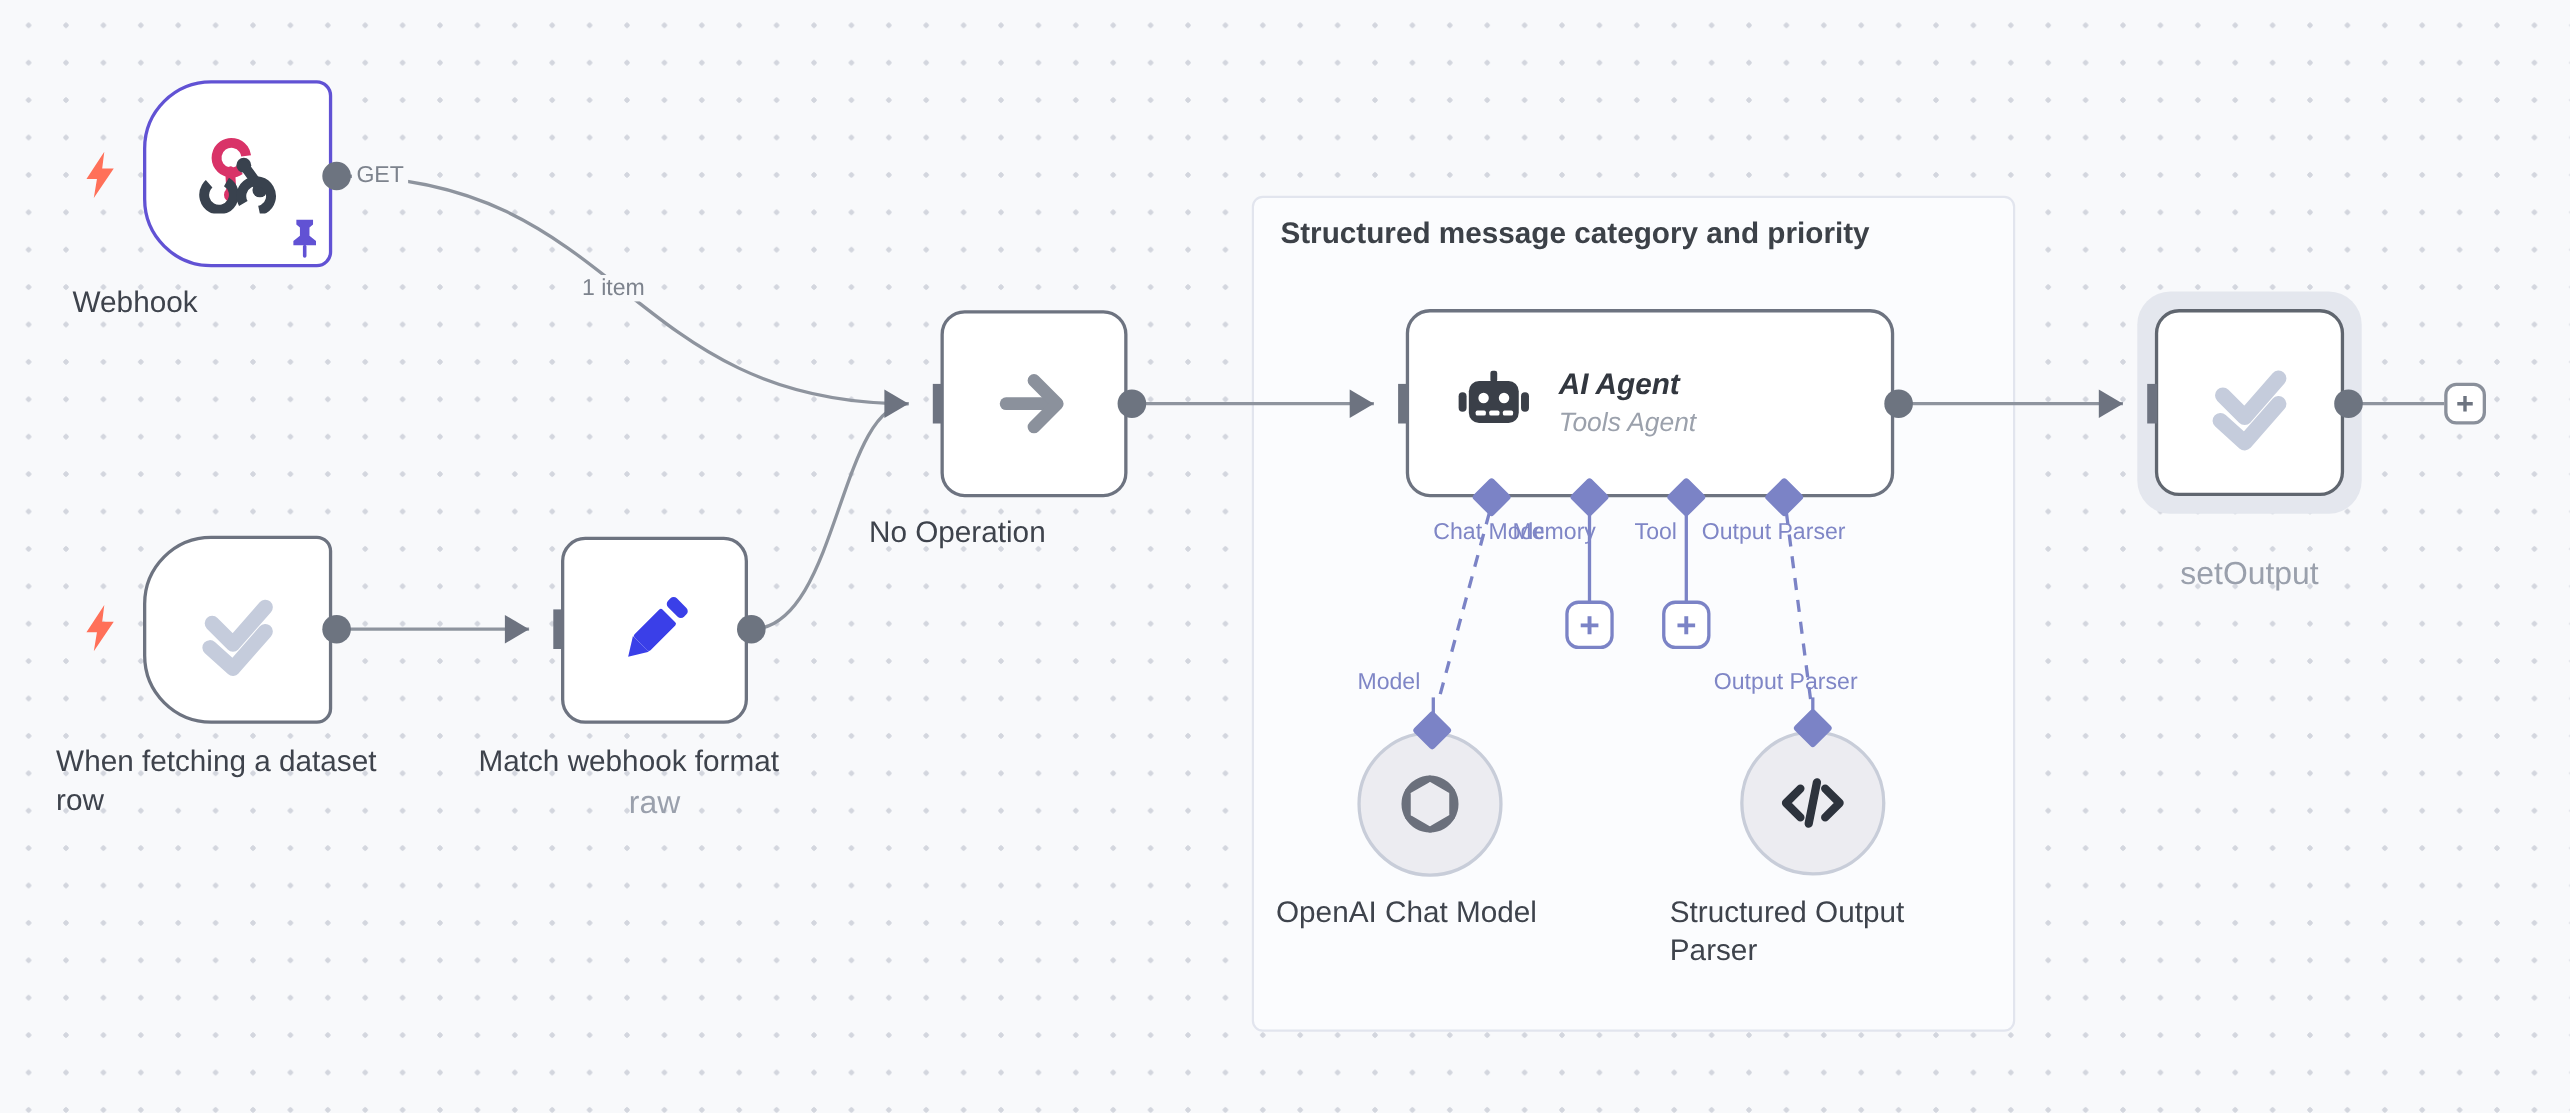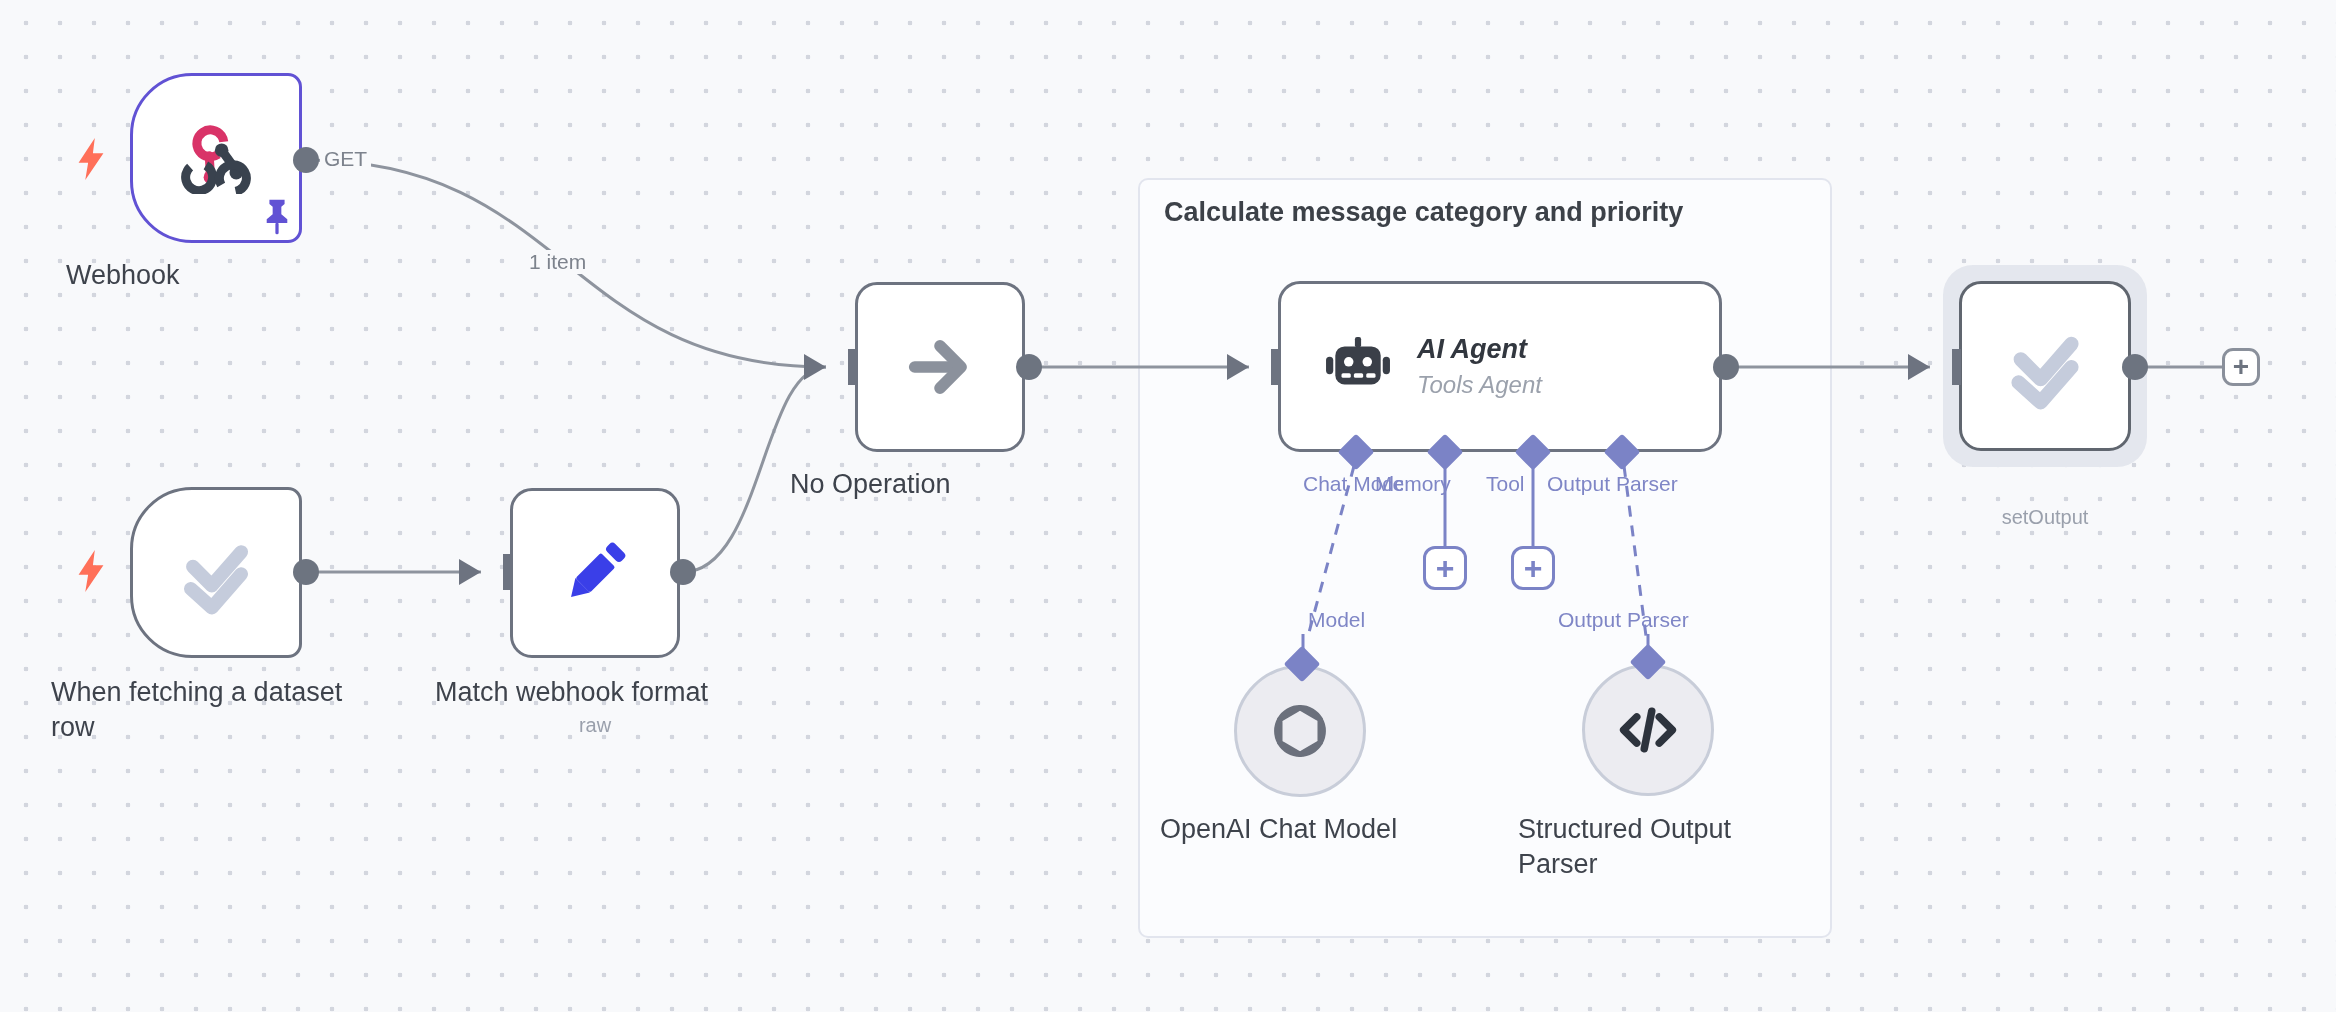--- a/index.html
+++ b/index.html
@@ -45,21 +45,21 @@
   }
   .bolt { position:absolute; z-index:2; }
   .pin { position:absolute; z-index:3; }
 
   
   .node-label {
     position:absolute; text-align:left; font-size:27px; font-weight:500;
     color:#3e434c; z-index:2; line-height:35px;
   }
   .node-sub {
-    position:absolute; text-align:center; font-size:20px; font-weight:400;
+    position:absolute; text-align:center; font-size:29px; font-weight:400;
     color:#9aa0ac; z-index:2;
   }
   .edge-label {
     position:absolute; font-size:21px; color:#7d838d; z-index:3;
     background:#f8f9fb; padding:0 4px; white-space:nowrap;
   }
   .agent-title { font-size:27px; font-weight:600; color:#32373f; }
   .agent-sub { font-size:24px; color:#9ba1ac; margin-top:6px; }
 
   
@@ -100,21 +100,21 @@
     background:#ececf1; border:3px solid #c8cdd9; z-index:2;
     display:flex; align-items:center; justify-content:center;
   }
 </style>
 </head>
 <body>
 
 <div class="canvas">
 
   <div class="group-box">
-    <div class="group-title">Calculate message category and priority</div>
+    <div class="group-title">Structured message category and priority</div>
   </div>
 
   <svg class="overlay" width="2336" height="1012" viewBox="0 0 2336 1012">
     <path class="edge" d="M306 160 C566 160 566 367 826 367"></path>
     <path class="edge" d="M683 572 C762 572 762 367 826 367"></path>
     <path class="edge" d="M306 572 L481 572"></path>
     <path class="edge" d="M1029 367 L1249 367"></path>
     <path class="edge" d="M1726 367 L1930 367"></path>
     <path class="edge" d="M2135 367 L2222 367"></path>
     <path class="ai-line" d="M1445 462 L1445 548"></path>
@@ -216,21 +216,21 @@
   <div class="port-label" style="left:1375px;top:472px;width:140px">Memory</div>
   <div class="port-label" style="left:1486px;top:472px;width:100px">Tool</div>
   <div class="port-label" style="left:1547px;top:472px;width:180px">Output Parser</div>
   <div class="plus-btn" style="left:1423px;top:546px">
     <span>+</span>
   </div>
   <div class="plus-btn" style="left:1511px;top:546px">
     <span>+</span>
   </div>
 
-  <div class="port-label" style="left:1308px;top:608px;width:140px">Model</div>
+  <div class="port-label" style="left:1234px;top:608px;width:140px">Model</div>
   <div class="diamond" style="left:1289px;top:651px"></div>
   <div class="circle-node" style="left:1234px;top:665px">
     <svg width="62" height="62" viewBox="-32 -32 64 64">
       <g stroke="#6b707c" stroke-width="5.5" fill="none" stroke-linecap="round" stroke-linejoin="round">
         <path d="M0,-24 A24,24 0 0,1 20.8,-12 L20.8,9" transform="rotate(0)"></path>
         <path d="M0,-24 A24,24 0 0,1 20.8,-12 L20.8,9" transform="rotate(60)"></path>
         <path d="M0,-24 A24,24 0 0,1 20.8,-12 L20.8,9" transform="rotate(120)"></path>
         <path d="M0,-24 A24,24 0 0,1 20.8,-12 L20.8,9" transform="rotate(180)"></path>
         <path d="M0,-24 A24,24 0 0,1 20.8,-12 L20.8,9" transform="rotate(240)"></path>
         <path d="M0,-24 A24,24 0 0,1 20.8,-12 L20.8,9" transform="rotate(300)"></path>

